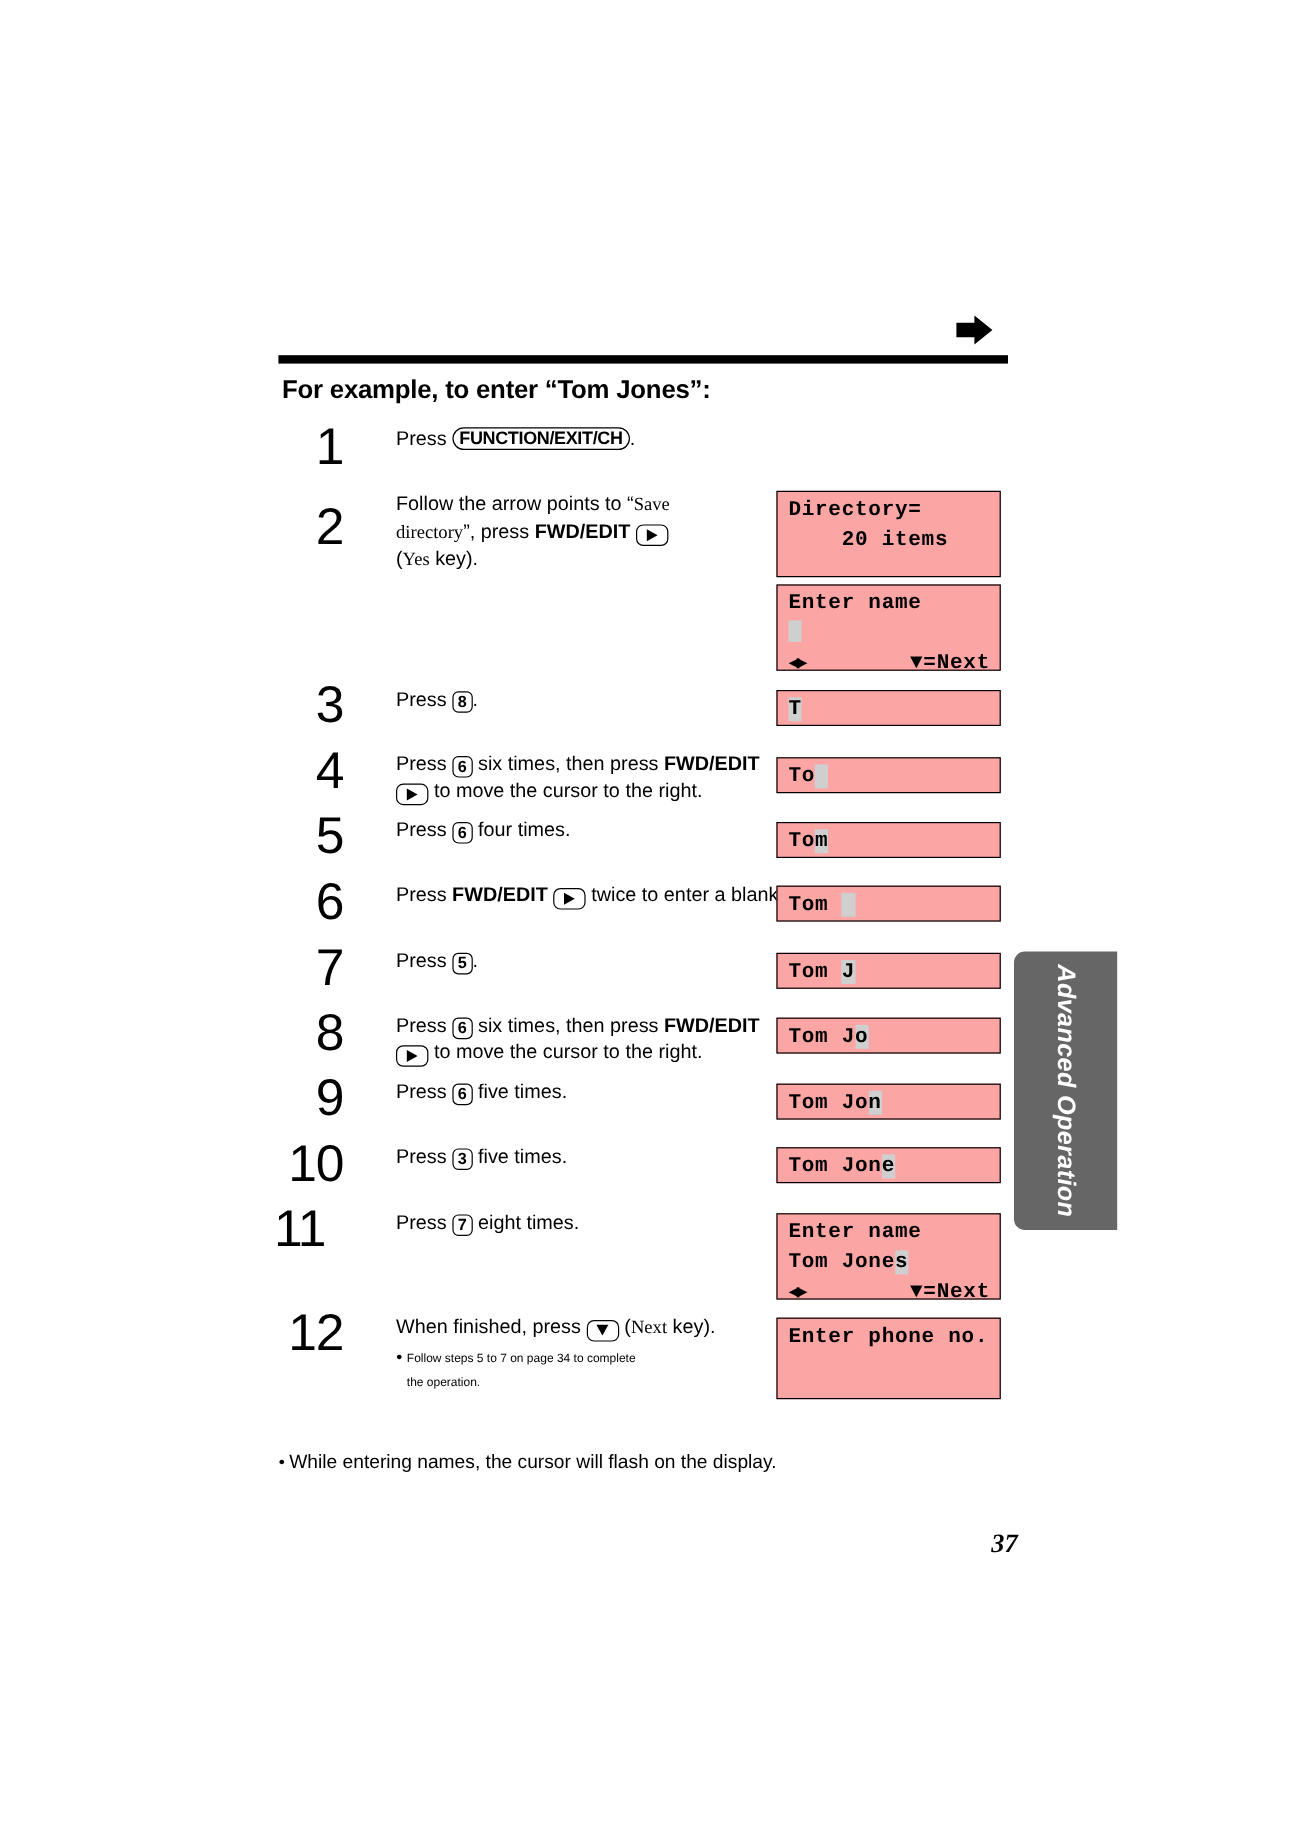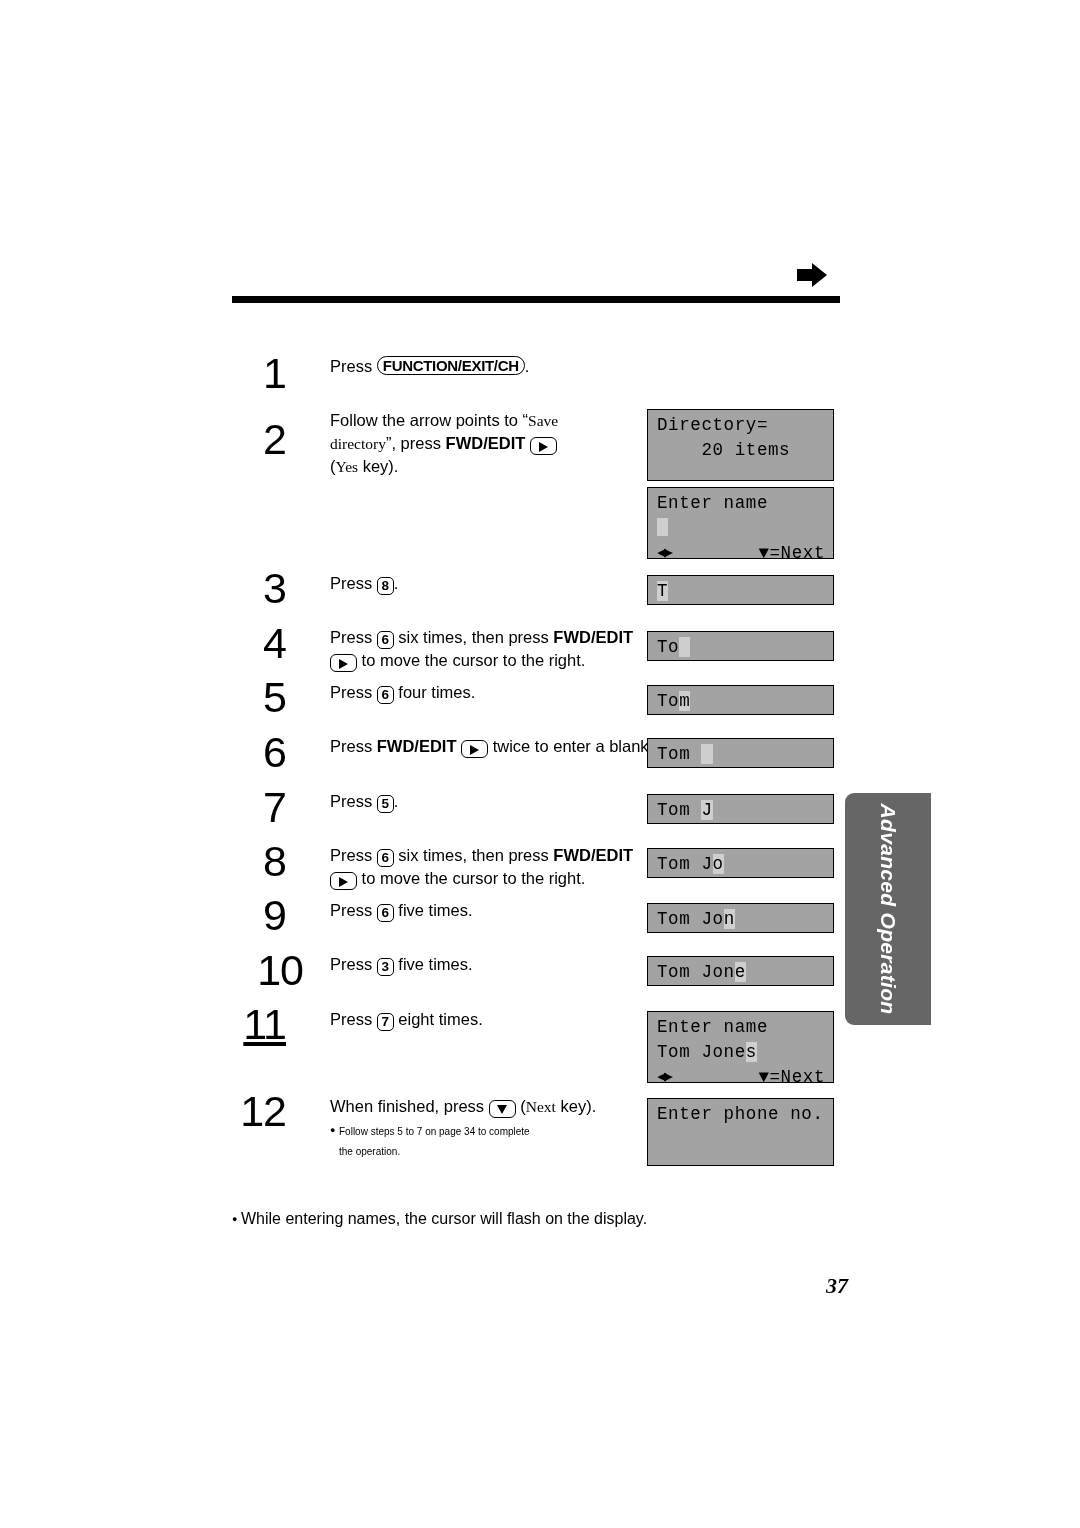--- a/index.html
+++ b/index.html
@@ -42,23 +42,23 @@
               position:relative;top:1px;}
   .keyarrow.down i{border-width:9px 5.5px 0 5.5px;
                    border-color:#000 transparent transparent transparent;top:0px;}
 
   .bul{display:inline-block;width:9px;}
   .bul::before{content:"\25CF";font-size:9px;position:relative;top:-2px;}
 
   .sub{font-size:10px;line-height:20px;}
 
   
-  .lcd{position:absolute;border:1.7px solid #000;background:#a3a3a3;
+  .lcd{position:absolute;border:1.7px solid #000;background:#fca5a5;
        font-family:"Liberation Mono",monospace;font-size:17.5px;
-       box-sizing:border-box;padding:3px 8px 0 9px;}
+       box-sizing:border-box;padding:3px 8px 0 9px;font-weight:bold;}
   .lcd .line{height:25px;line-height:25px;white-space:pre;letter-spacing:0.6px;}
   .cur{background:#cfcfcf;}
   .curblank{background:#cfcfcf;display:inline-block;width:11px;height:18px;
             vertical-align:-3px;}
   .lcd .ftr{display:flex;justify-content:space-between;align-items:center;
             height:25px;line-height:25px;white-space:pre;}
   .lr-arrows{font-size:15px;letter-spacing:-2px;}
   .nxt{letter-spacing:0.6px;}
 
   
@@ -79,20 +79,21 @@
 
 <div class="page">
 
   <div class="hdr-arrow">
     <svg width="34" height="28" viewBox="0 0 34 28">
       <path d="M2 8 H17 V2 L32 14 L17 26 V20 H2 Z" fill="#000"></path>
     </svg>
   </div>
   <div class="hdr-rule"></div>
 
+  <div class="title">For example, to enter “Tom Jones”:</div>
 
   <div class="step">
     <div class="num" style="left:224px;top:352px;">1</div>
     <div class="txt" style="top:355px;">
       <span>Press </span><span class="keycap">FUNCTION/EXIT/CH</span><span>.</span>
     </div>
   </div>
 
   <div class="step">
     <div class="num" style="left:224px;top:418px;">2</div>
@@ -148,28 +149,28 @@
   </div>
 
   <div class="step">
     <div class="num" style="left:224px;top:894px;">9</div>
     <div class="txt" style="top:899px;">
       <span>Press </span><span class="keynum">6</span><span> five times.</span>
     </div>
   </div>
 
   <div class="step">
-    <div class="num" style="left:222px;top:949px;width:81px;">10</div>
+    <div class="num" style="left:205px;top:949px;width:81px;">10</div>
     <div class="txt" style="top:953px;">
       <span>Press </span><span class="keynum">3</span><span> five times.</span>
     </div>
   </div>
 
   <div class="step">
-    <div class="num" style="left:205px;top:1003px;width:81px;text-decoration:underline;">11</div>
+    <div class="num" style="left:190px;top:1003px;width:81px;">11</div>
     <div class="txt" style="top:1008px;">
       <span>Press </span><span class="keynum">7</span><span> eight times.</span>
     </div>
   </div>
 
   <div class="step">
     <div class="num" style="left:205px;top:1090px;width:81px;">12</div>
     <div class="txt" style="top:1095px;width:380px;">
       <span>When finished, press </span><span class="keyarrow down"><i></i></span><span> (</span><span class="mono">Next</span><span> key).</span>
     </div>

